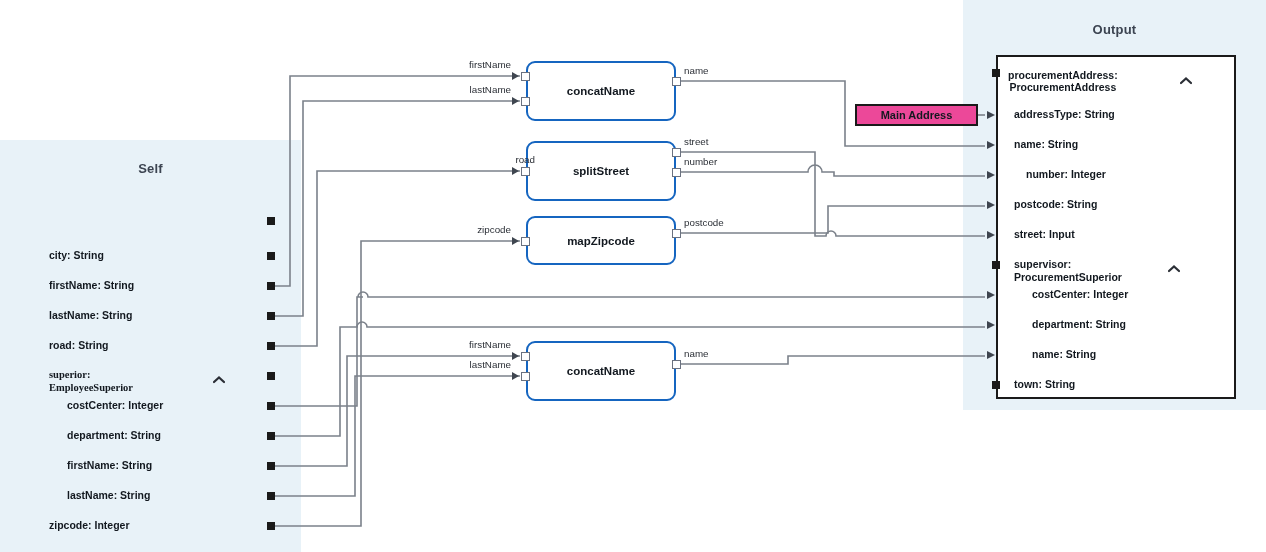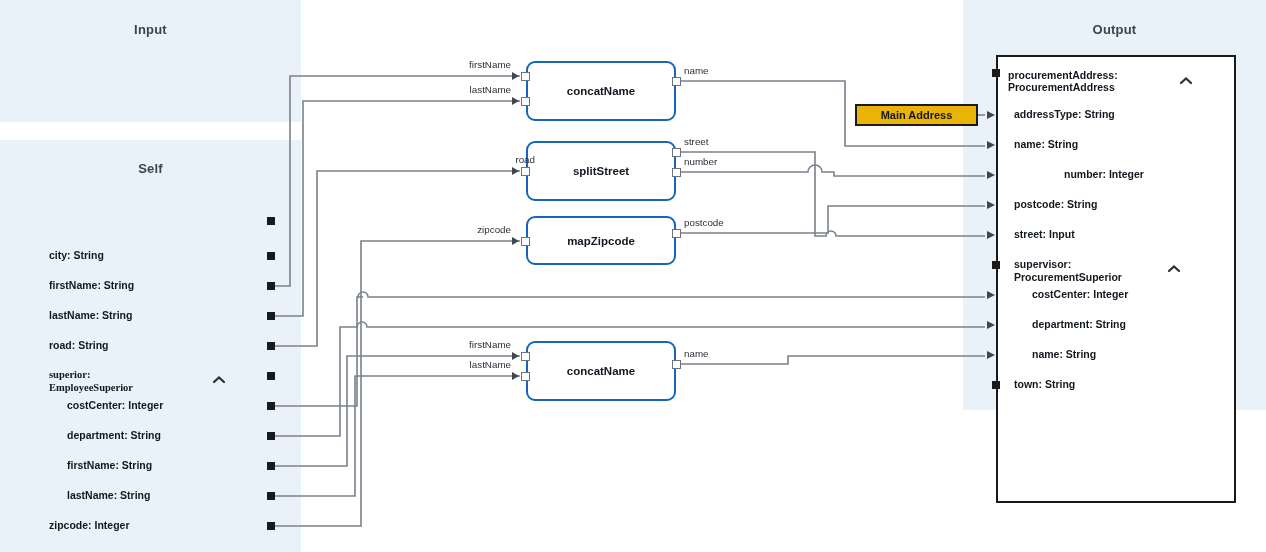--- a/index.html
+++ b/index.html
@@ -109,41 +109,38 @@
     width: 0; height: 0;
     border-left: 7px solid #3f4650;
     border-top: 4px solid transparent;
     border-bottom: 4px solid transparent;
     z-index: 7;
   }
 
   
   .const-node {
     position: absolute;
-    background: #eab308;
+    background: #ec4899;
     border: 2.5px solid #1a1a1a;
     display: flex;
     align-items: center;
     justify-content: center;
     z-index: 5;
   }
   .const-label { font-size: 11px; font-weight: bold; color: #12181f; }
 
   
   #wires { position: absolute; inset: 0; z-index: 2; }
   #wires path { fill: none; stroke: #7b818a; stroke-width: 1.6px; }
 </style>
 </head>
 <body>
 
 <div id="canvas">
 
-  <div class="zone" style="left:0;top:0;width:301px;height:122px;">
-    <div class="zone-title" style="top:22px;">Input</div>
-  </div>
 
   <div class="zone" style="left:0;top:140px;width:301px;height:412px;">
     <div class="zone-title" style="top:21px;">Self</div>
   </div>
 
   <div class="zone" style="left:963px;top:0;width:303px;height:410px;">
     <div class="zone-title" style="top:22px;">Output</div>
   </div>
 
   <svg id="wires" width="1266" height="552" viewBox="0 0 1266 552">
@@ -173,21 +170,21 @@
     <path d="M 680,233 L 828,233 L 828,206 L 985,206"></path>
 
     <path d="M 680,81 L 845,81 L 845,146 L 985,146"></path>
 
     <path d="M 978,115 L 985,115"></path>
 
     <path d="M 680,364 L 788,364 L 788,356 L 985,356"></path>
   </svg>
 
 
-  <div class="schema-box" style="left:996px;top:55px;width:240px;height:448px;">
+  <div class="schema-box" style="left:996px;top:55px;width:240px;height:344px;text-align:center;">
     <div class="row" style="top:10px;height:28px;padding-left:10px;">
       <span class="row-label">procurementAddress:
 ProcurementAddress</span>
       <span class="chev" style="right:42px;top:10px;">
         <svg width="12" height="8" viewBox="0 0 12 8">
             <path d="M1 6 L6 1.5 L11 6" stroke="#2b2f36" stroke-width="2.2" fill="none" stroke-linecap="round"></path>
           </svg>
       </span>
     </div>
   </div>
@@ -241,21 +238,21 @@
       <div class="port" style="top: 522px; left: 267px;"></div>
       <div class="port" style="top: 217px; left: 267px;"></div>
       <div class="row" style="position: absolute; left: 1014px; top: 108px; right: auto; z-index: 5;">
         <span class="row-label">addressType: String</span>
       </div>
       <div class="inarrow" style="top: 110.5px; left: 987px;"></div>
       <div class="row" style="position: absolute; left: 1014px; top: 138px; right: auto; z-index: 5;">
         <span class="row-label">name: String</span>
       </div>
       <div class="inarrow" style="top: 140.5px; left: 987px;"></div>
-      <div class="row" style="position: absolute; left: 1052px; top: 168px; right: auto; z-index: 5; padding-left: 12px;">
+      <div class="row" style="position: absolute; left: 1014px; top: 168px; right: auto; z-index: 5; padding-left: 12px;">
         <span class="row-label">number: Integer</span>
       </div>
       <div class="inarrow" style="top: 170.5px; left: 987px;"></div>
       <div class="row" style="position: absolute; left: 1014px; top: 198px; right: auto; z-index: 5;">
         <span class="row-label">postcode: String</span>
       </div>
       <div class="inarrow" style="top: 200.5px; left: 987px;"></div>
       <div class="row" style="position: absolute; left: 1014px; top: 228px; right: auto; z-index: 5;">
         <span class="row-label">street: Input</span>
       </div>

